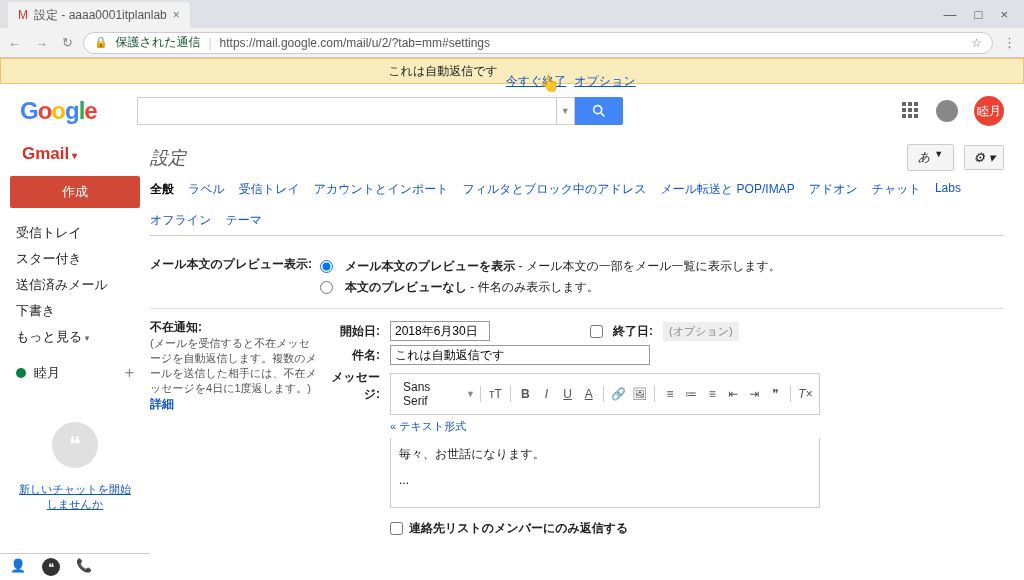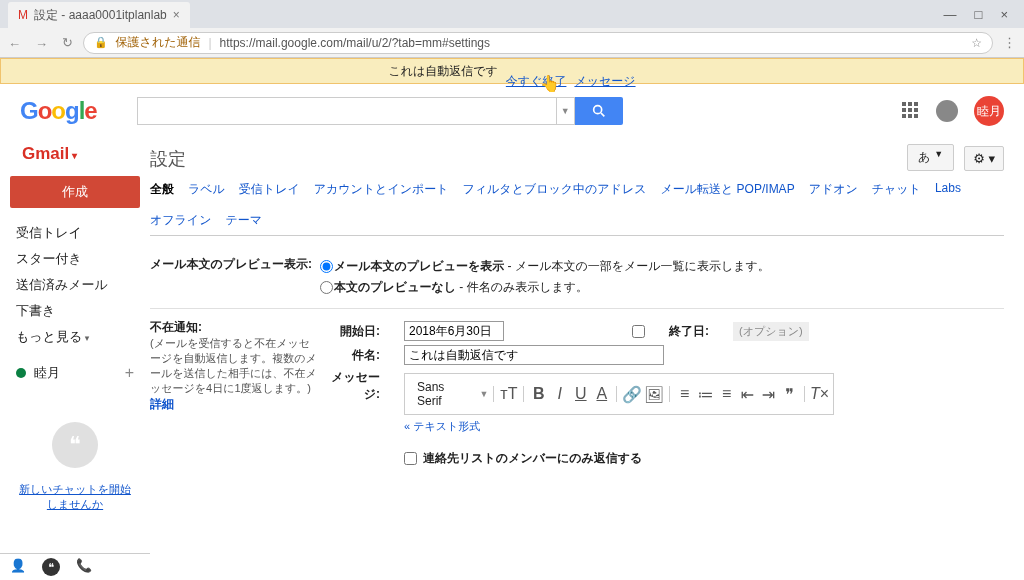--- a/index.html
+++ b/index.html
@@ -8,21 +8,21 @@
 
 .browser-chrome { background: #dee1e6; }
 .tab-bar { display: flex; align-items: center; height: 28px; padding: 0 8px; }
 .tab { display: flex; align-items: center; background: #f2f2f2; height: 26px; padding: 0 10px; border-radius: 3px 3px 0 0; gap: 6px; font-size: 12px; color: #555; margin-top: 2px; }
 .tab-close { color: #777; cursor: pointer; }
 .win-controls { margin-left: auto; display: flex; gap: 18px; color: #555; padding-right: 8px; }
 .addr-bar { display: flex; align-items: center; background: #f2f2f2; height: 30px; padding: 0 8px; gap: 10px; border-bottom: 1px solid #ccc; }
 .nav-arrows { display: flex; gap: 14px; color: #888; align-items: center; }
 .url-field { flex: 1; display: flex; align-items: center; background: #fff; border: 1px solid #ccc; border-radius: 14px; height: 22px; padding: 0 10px; gap: 8px; font-size: 12px; }
 .lock { color: #0b8043; font-size: 11px; }
-.url-secure { color: #a16207; }
+.url-secure { color: #14532d; }
 .url-rest { color: #555; }
 .star { color: #888; margin-left: auto; }
 
 
 .banner { background: #f9edbe; border: 1px solid #f0c36d; height: 26px; display: flex; align-items: center; justify-content: center; font-size: 12px; gap: 8px; }
 .banner a { color: #1155cc; text-decoration: underline; cursor: pointer; margin-top: 20px; }
 .cursor { position: absolute; left: 540px; top: 74px; font-size: 16px; }
 
 
 .g-header { display: flex; align-items: center; padding: 12px 20px; gap: 40px; }
@@ -48,48 +48,48 @@
 .more::after { content: " ▾"; font-size: 9px; color: #666; }
 .user-row { display: flex; align-items: center; gap: 8px; padding: 14px 6px 0; }
 .user-dot { width: 10px; height: 10px; background: #0b8043; border-radius: 50%; }
 .user-plus { margin-left: auto; color: #888; font-size: 16px; cursor: pointer; }
 .hangout-icon { width: 46px; height: 46px; background: #e0e0e0; border-radius: 50%; margin: 40px auto 10px; display: flex; align-items: center; justify-content: center; color: #fff; font-size: 22px; }
 .no-chat { text-align: center; font-size: 11px; color: #555; padding: 0 4px; }
 .new-chat { text-align: center; font-size: 11px; padding: 4px; }
 .new-chat a { color: #1155cc; text-decoration: underline; }
 
 .content { flex: 1; padding: 0 20px 0 0; }
-.title-row { display: flex; align-items: flex-end; padding: 6px 0 10px; }
+.title-row { display: flex; align-items: center; padding: 6px 0 10px; font-style: italic; }
 .page-title { font-size: 18px; color: #555; }
 .lang-btn { margin-left: auto; border: 1px solid #ccc; border-radius: 2px; padding: 4px 10px; background: #f5f5f5; display: flex; gap: 4px; font-size: 12px; }
 .gear-btn { border: 1px solid #ccc; border-radius: 2px; padding: 4px 8px; background: #f5f5f5; margin-left: 10px; }
 
 .tabs { display: flex; gap: 14px; border-bottom: 1px solid #ccc; padding-bottom: 6px; font-size: 12px; flex-wrap: wrap; }
 .tabs span { color: #1155cc; cursor: pointer; }
 .tabs .active { color: #000; font-weight: bold; }
 
 .settings-body { padding-top: 14px; font-size: 12px; }
 .row { display: flex; padding: 6px 0; }
 .row-label { width: 170px; font-weight: bold; }
 .row-desc { font-size: 11px; color: #555; font-weight: normal; }
 .row-val { flex: 1; }
-.opt { display: flex; align-items: center; gap: 1px; padding: 2px 0; }
+.opt { display: flex; align-items: center; gap: 12px; padding: 2px 0; }
 .opt b { font-weight: bold; }
 .details-link { color: #1155cc; cursor: pointer; text-align: right; }
 
-.field-row { display: flex; align-items: center; gap: 24px; padding: 2px 0; }
+.field-row { display: flex; align-items: center; gap: 10px; padding: 2px 0; }
 .field-label { width: 60px; text-align: right; font-weight: bold; }
 .text-input { border: 1px solid #999; padding: 2px 4px; font-size: 12px; }
 .w90 { width: 100px; } .w250 { width: 260px; }
 .end-date { color: #888; background: #eee; padding: 2px 6px; font-size: 11px; }
 
 .toolbar { display: flex; align-items: center; border: 1px solid #ccc; padding: 4px; gap: 2px; margin-top: 4px; width: 430px; }
 .tb-font { padding: 2px 8px; font-size: 12px; }
 .tb-sep { width: 1px; height: 16px; background: #ccc; margin: 0 3px; }
-.tb-btn { width: 20px; height: 20px; display: flex; align-items: center; justify-content: center; color: #555; font-size: 16px; cursor: pointer; }
+.tb-btn { width: 20px; height: 20px; display: flex; align-items: center; justify-content: center; color: #555; font-size: 12px; cursor: pointer; }
 .text-mode { color: #1155cc; font-size: 11px; padding: 4px 0; }
 .msg-body { border: 1px solid #ccc; border-top: none; width: 430px; padding: 8px; font-size: 12px; min-height: 70px; }
 
 .contacts-only { display: flex; align-items: center; gap: 6px; padding: 12px 0; }
 
 .bottom-bar { position: fixed; bottom: 0; left: 0; width: 150px; border-top: 1px solid #ccc; display: flex; padding: 4px 10px; gap: 16px; background: #fff; }
 .bb-icon { color: #555; cursor: pointer; }
 .bb-icon.active { background: #333; color: #fff; border-radius: 50%; width: 18px; height: 18px; display: flex; align-items: center; justify-content: center; font-size: 11px; }
 
 .hr { border-top: 1px solid #e0e0e0; margin: 4px 0; }
@@ -123,21 +123,21 @@
       <span class="url-rest">https://mail.google.com/mail/u/2/?tab=mm#settings</span>
       <span class="star">☆</span>
     </div>
     <span style="color:#777">⋮</span>
   </div>
 </div>
 
 <div class="banner">
   <span>これは自動返信です</span>
   <a>今すぐ終了</a>
-  <a>メッセージ</a>
+  <a>オプション</a>
 </div>
 <div class="cursor">👆</div>
 
 <div class="g-header">
   <div class="logo">
     <span class="b">G</span><span class="r">o</span><span class="y">o</span><span class="b">g</span><span class="g">l</span><span class="r">e</span>
   </div>
   <div class="search-box">
     <input class="search-input" style="">
     <div class="search-dd">▼</div>
@@ -272,20 +272,25 @@
                 <span class="tb-btn">≡</span>
                 <span class="tb-btn">≔</span>
                 <span class="tb-btn">≡</span>
                 <span class="tb-btn">⇤</span>
                 <span class="tb-btn">⇥</span>
                 <span class="tb-btn">❞</span>
                 <span class="tb-sep"></span>
                 <span class="tb-btn"><i>T</i>×</span>
               </div>
               <div class="text-mode"><a>« テキスト形式</a></div>
+              <div class="msg-body">
+                <div>毎々、お世話になります。</div>
+                <div style="height:10px"></div>
+                <div>...</div>
+              </div>
               <div class="contacts-only">
                 <input type="checkbox" style="">
                 <b>連絡先リストのメンバーにのみ返信する</b>
               </div>
             </div>
           </div>
         </div>
       </div>
 
     </div>

